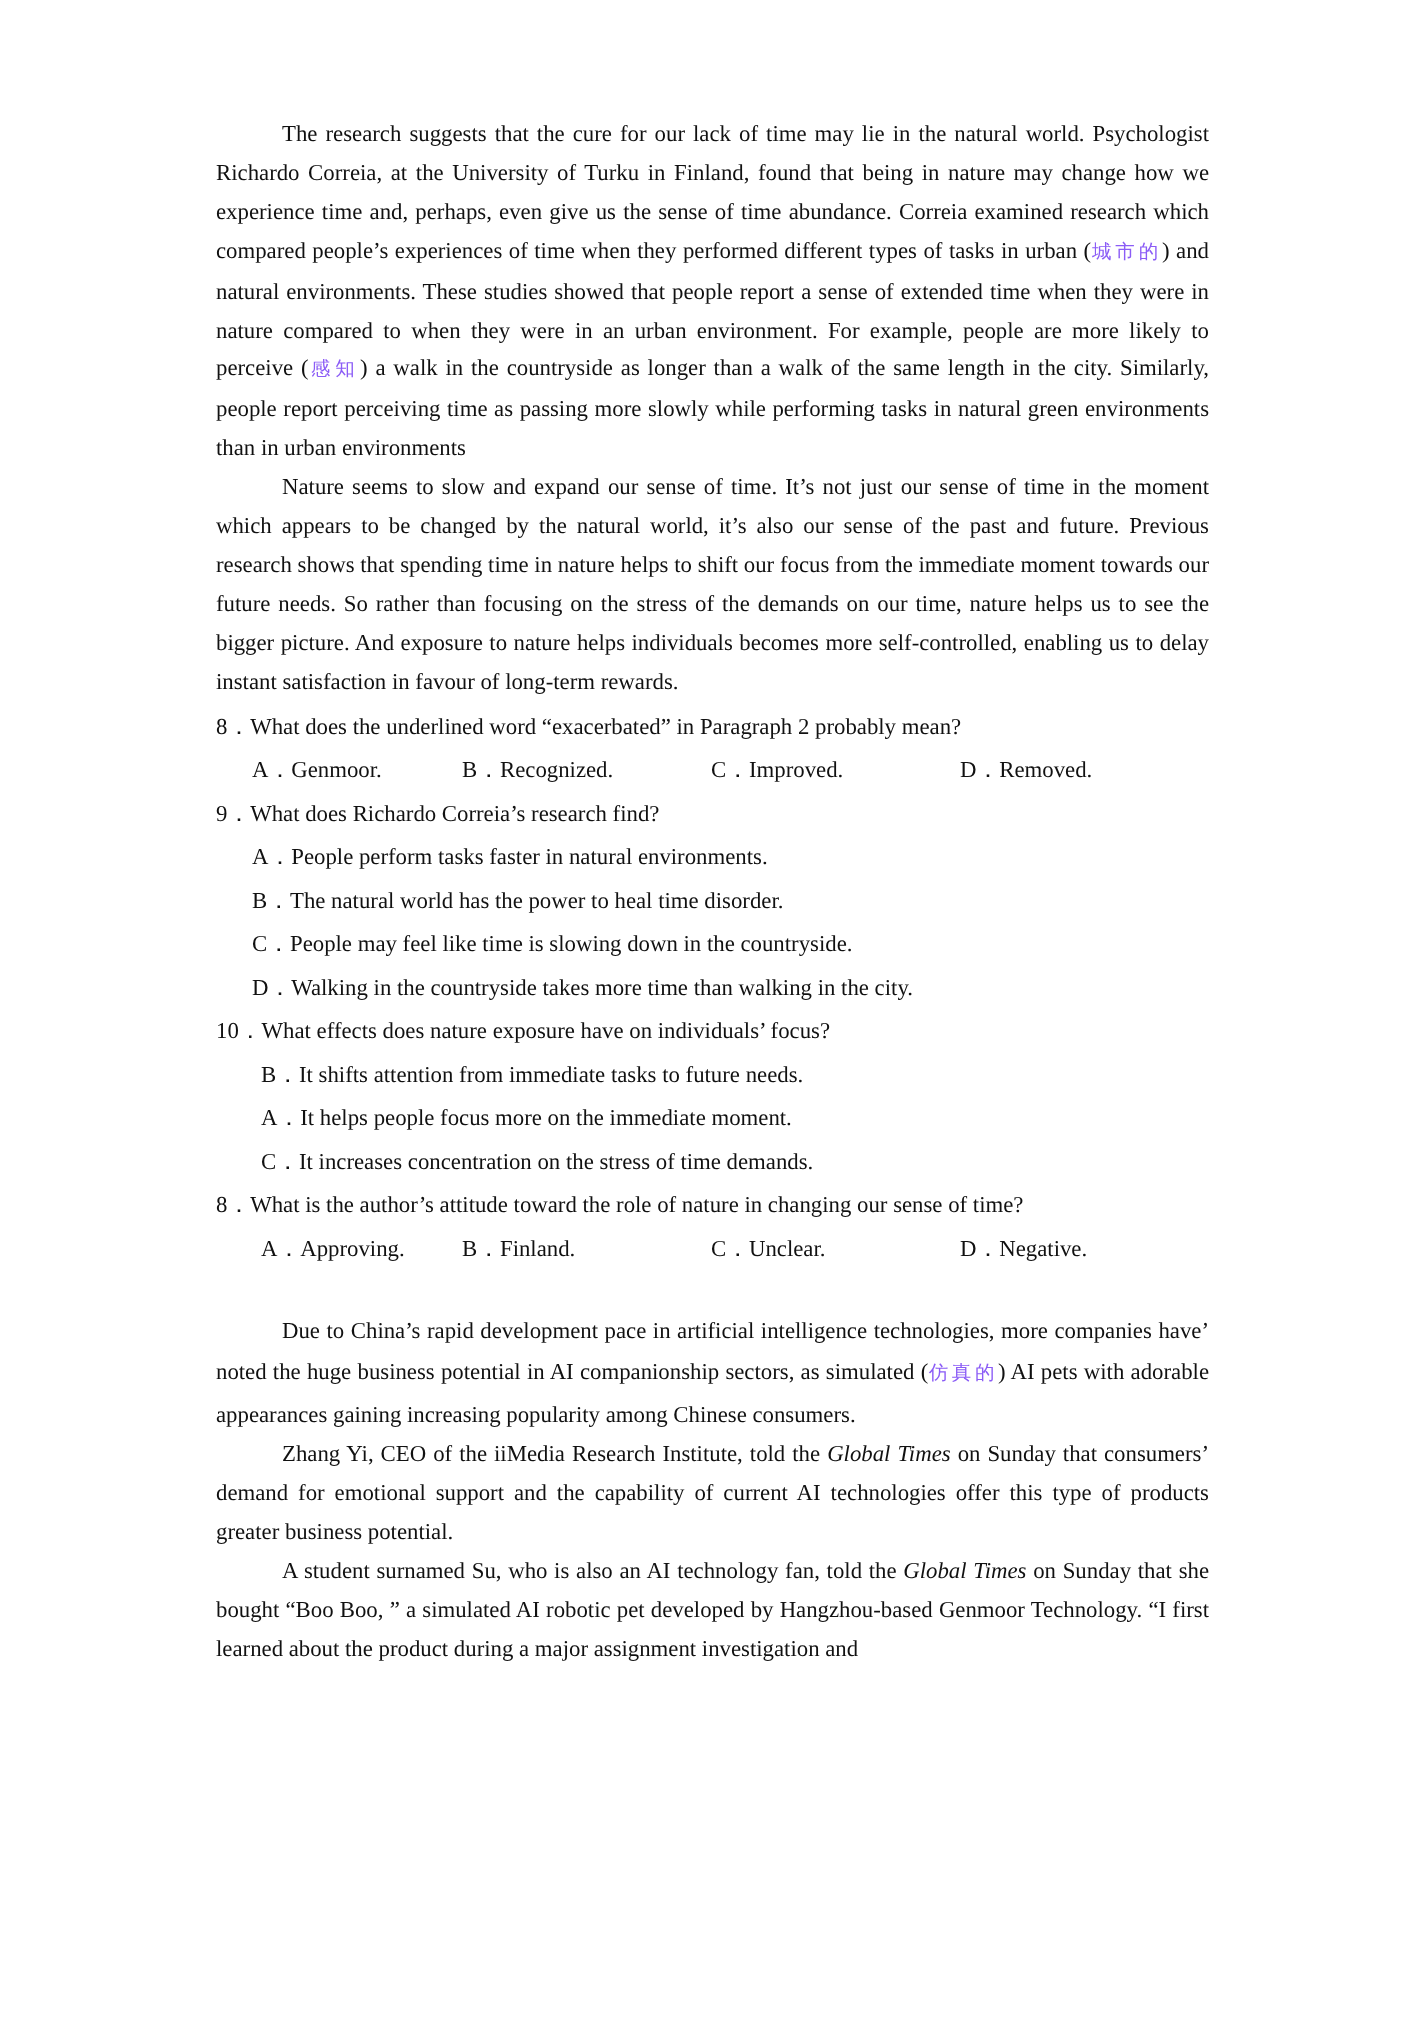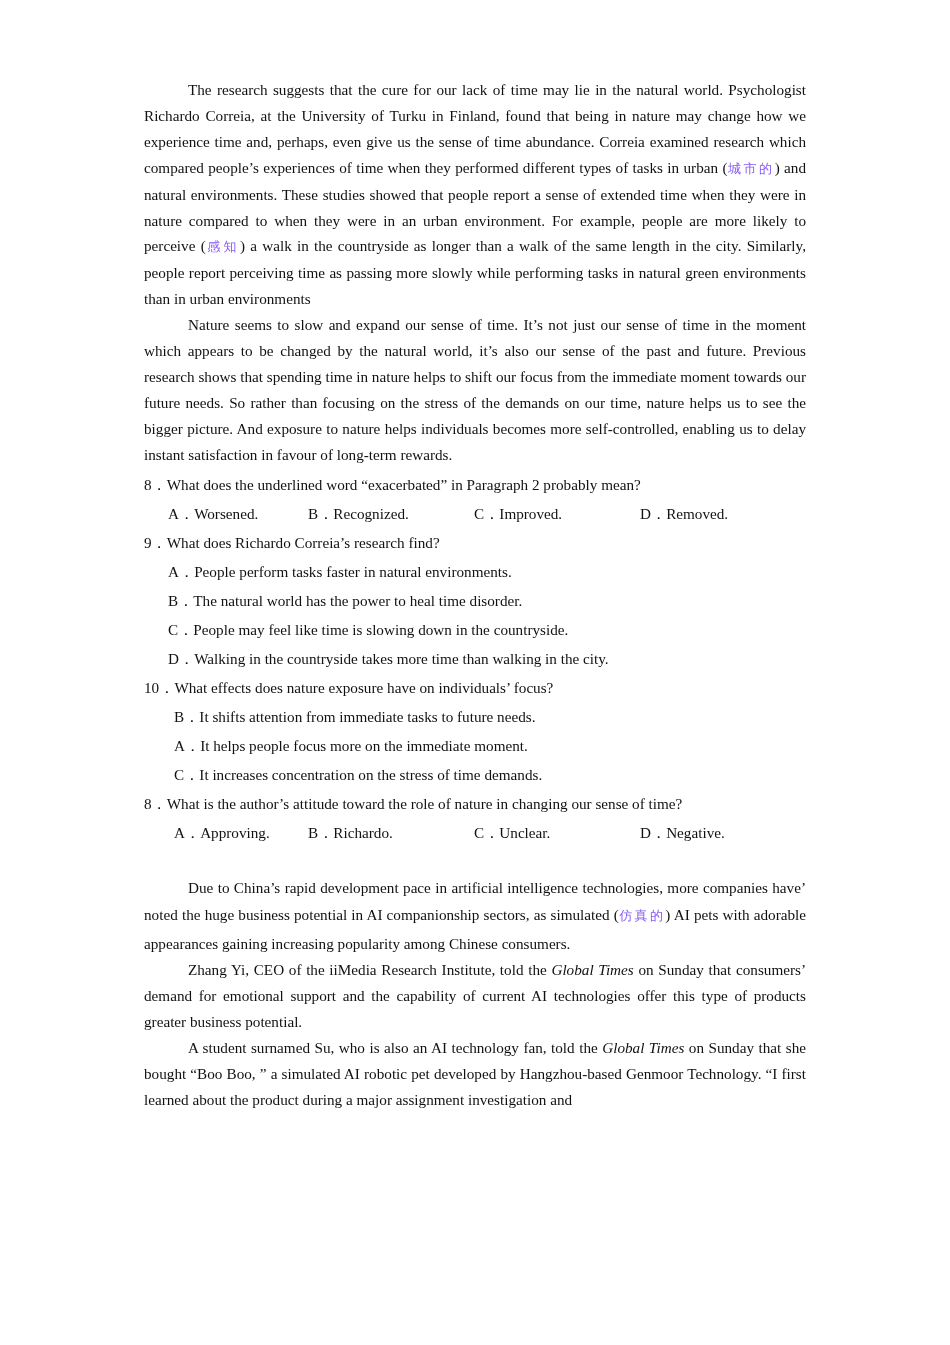--- a/index.html
+++ b/index.html
@@ -27,41 +27,41 @@
 <body>
 
 <div class="page">
 
   <p class="para"><span>The research suggests that the cure for our lack of time may lie in the natural world. Psychologist Richardo Correia, at the University of Turku in Finland, found that being in nature may change how we experience time and, perhaps, even give us the sense of time abundance. Correia examined research which compared people’s experiences of time when they performed different types of tasks in urban (</span><span class="cjk">城市的</span><span>) and natural environments. These studies showed that people report a sense of extended time when they were in nature compared to when they were in an urban environment. For example, people are more likely to perceive (</span><span class="cjk">感知</span><span>) a walk in the countryside as longer than a walk of the same length in the city. Similarly, people report perceiving time as passing more slowly while performing tasks in natural green environments than in urban environments</span></p>
   <p class="para">Nature seems to slow and expand our sense of time. It’s not just our sense of time in the moment which appears to be changed by the natural world, it’s also our sense of the past and future. Previous research shows that spending time in nature helps to shift our focus from the immediate moment towards our future needs. So rather than focusing on the stress of the demands on our time, nature helps us to see the bigger picture. And exposure to nature helps individuals becomes more self-controlled, enabling us to delay instant satisfaction in favour of long-term rewards.</p>
 
   <div style="height:2px"></div>
   <p class="q"><span class="num">8．</span><span>What does the underlined word “exacerbated” in Paragraph 2 probably mean?</span></p>
   <div class="opt-row">
-    <span class="cell" style="left:24px">A．Worsened.</span>
+    <span class="cell" style="left:24px">A．Genmoor.</span>
     <span class="cell" style="left:164px">B．Recognized.</span>
     <span class="cell" style="left:330px">C．Improved.</span>
     <span class="cell" style="left:496px">D．Removed.</span>
   </div>
 
   <p class="q"><span class="num">9．</span><span>What does Richardo Correia’s research find?</span></p>
   <p class="opt">A．People perform tasks faster in natural environments.</p>
   <p class="opt">B．The natural world has the power to heal time disorder.</p>
   <p class="opt">C．People may feel like time is slowing down in the countryside.</p>
   <p class="opt">D．Walking in the countryside takes more time than walking in the city.</p>
 
   <p class="q"><span class="num">10．</span><span>What effects does nature exposure have on individuals’ focus?</span></p>
   <p class="opt wide">B．It shifts attention from immediate tasks to future needs.</p>
   <p class="opt wide">A．It helps people focus more on the immediate moment.</p>
   <p class="opt wide">C．It increases concentration on the stress of time demands.</p>
 
   <p class="q"><span class="num">8．</span><span>What is the author’s attitude toward the role of nature in changing our sense of time?</span></p>
   <div class="opt-row">
     <span class="cell" style="left:30px">A．Approving.</span>
-    <span class="cell" style="left:164px">B．Richardo.</span>
+    <span class="cell" style="left:164px">B．Finland.</span>
     <span class="cell" style="left:330px">C．Unclear.</span>
     <span class="cell" style="left:496px">D．Negative.</span>
   </div>
 
   <div class="gap"></div>
 
   <p class="para" style="line-height:27.5px"><span>Due to China’s rapid development pace in artificial intelligence technologies, more companies have’ noted the huge business potential in AI companionship sectors, as simulated (</span><span class="cjk">仿真的</span><span>) AI pets with adorable appearances gaining increasing popularity among Chinese consumers.</span></p>
   <p class="para"><span>Zhang Yi, CEO of the iiMedia Research Institute, told the </span><i>Global Times</i><span> on Sunday that consumers’ demand for emotional support and the capability of current AI technologies offer this type of products greater business potential.</span></p>
   <p class="para"><span>A student surnamed Su, who is also an AI technology fan, told the </span><i>Global Times</i><span> on Sunday that she bought “Boo Boo, ” a simulated AI robotic pet developed by Hangzhou-based Genmoor Technology. “I first learned about the product during a major assignment investigation and</span></p>
 

